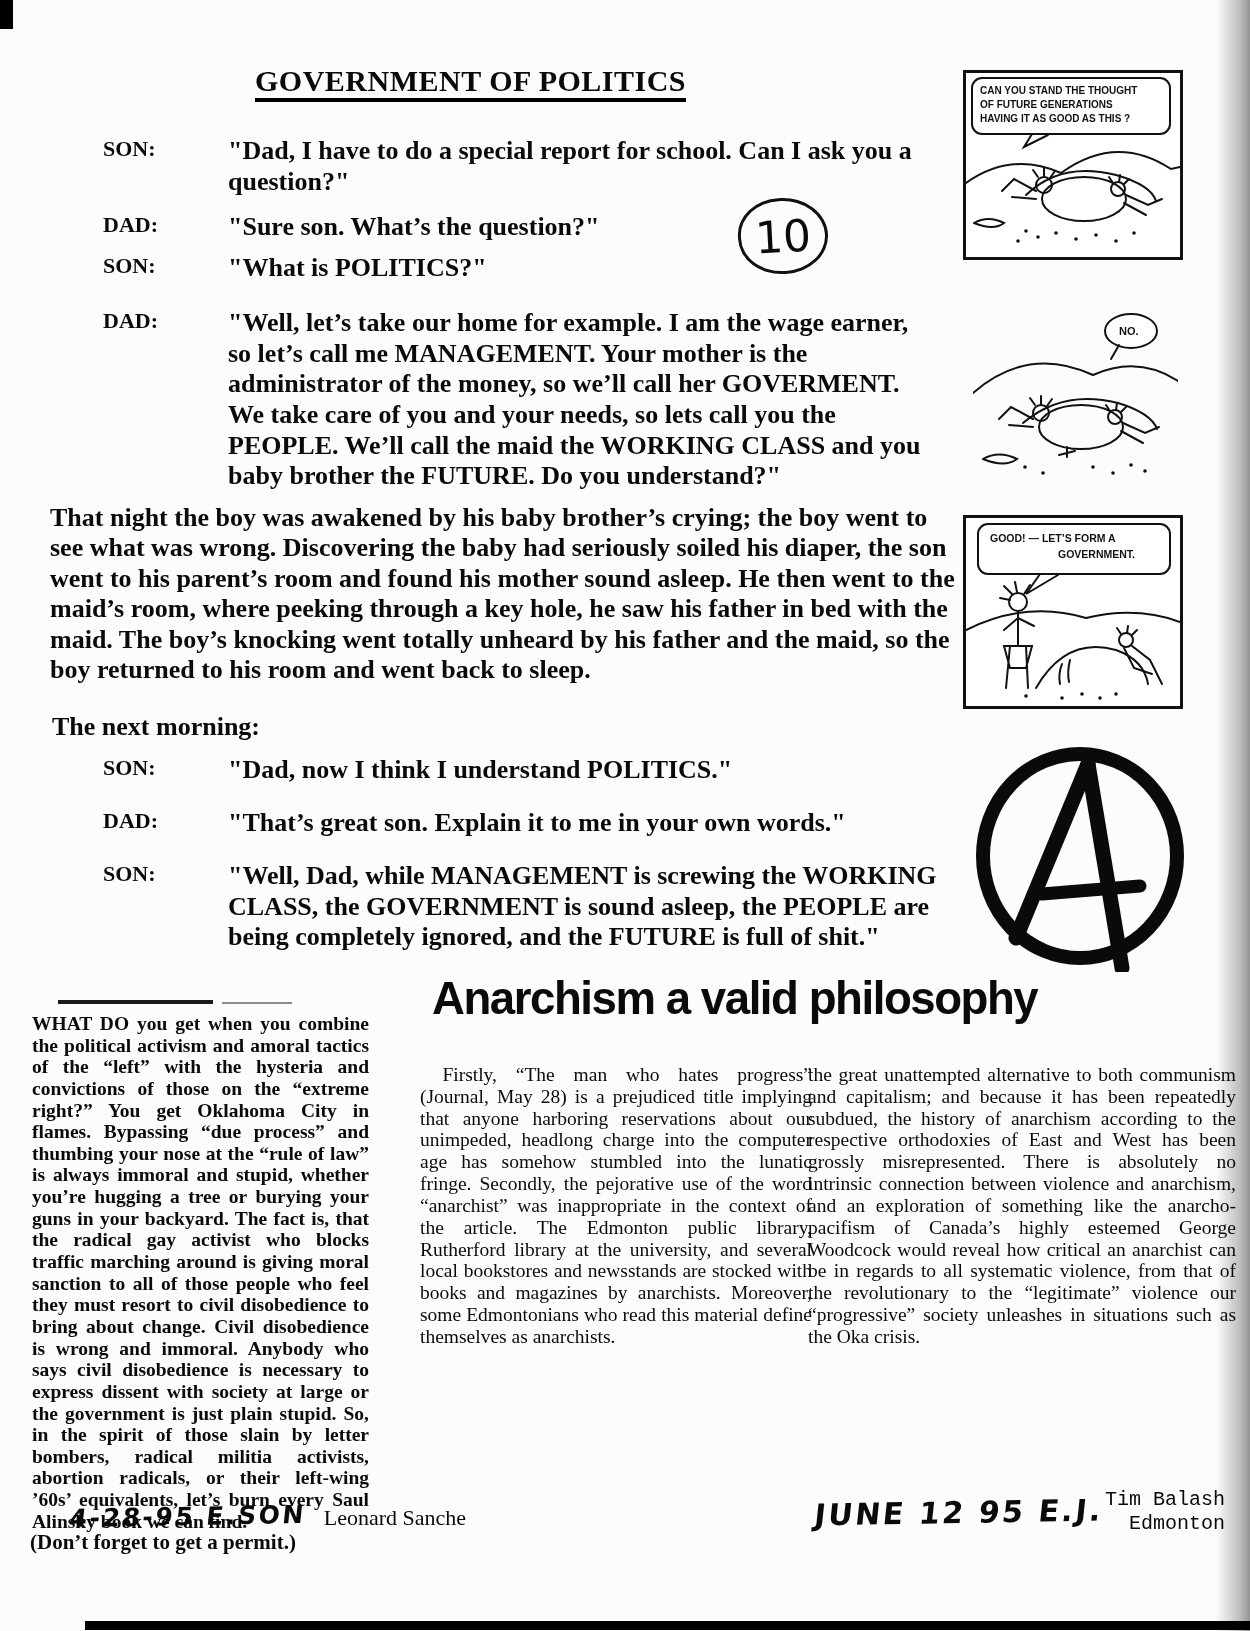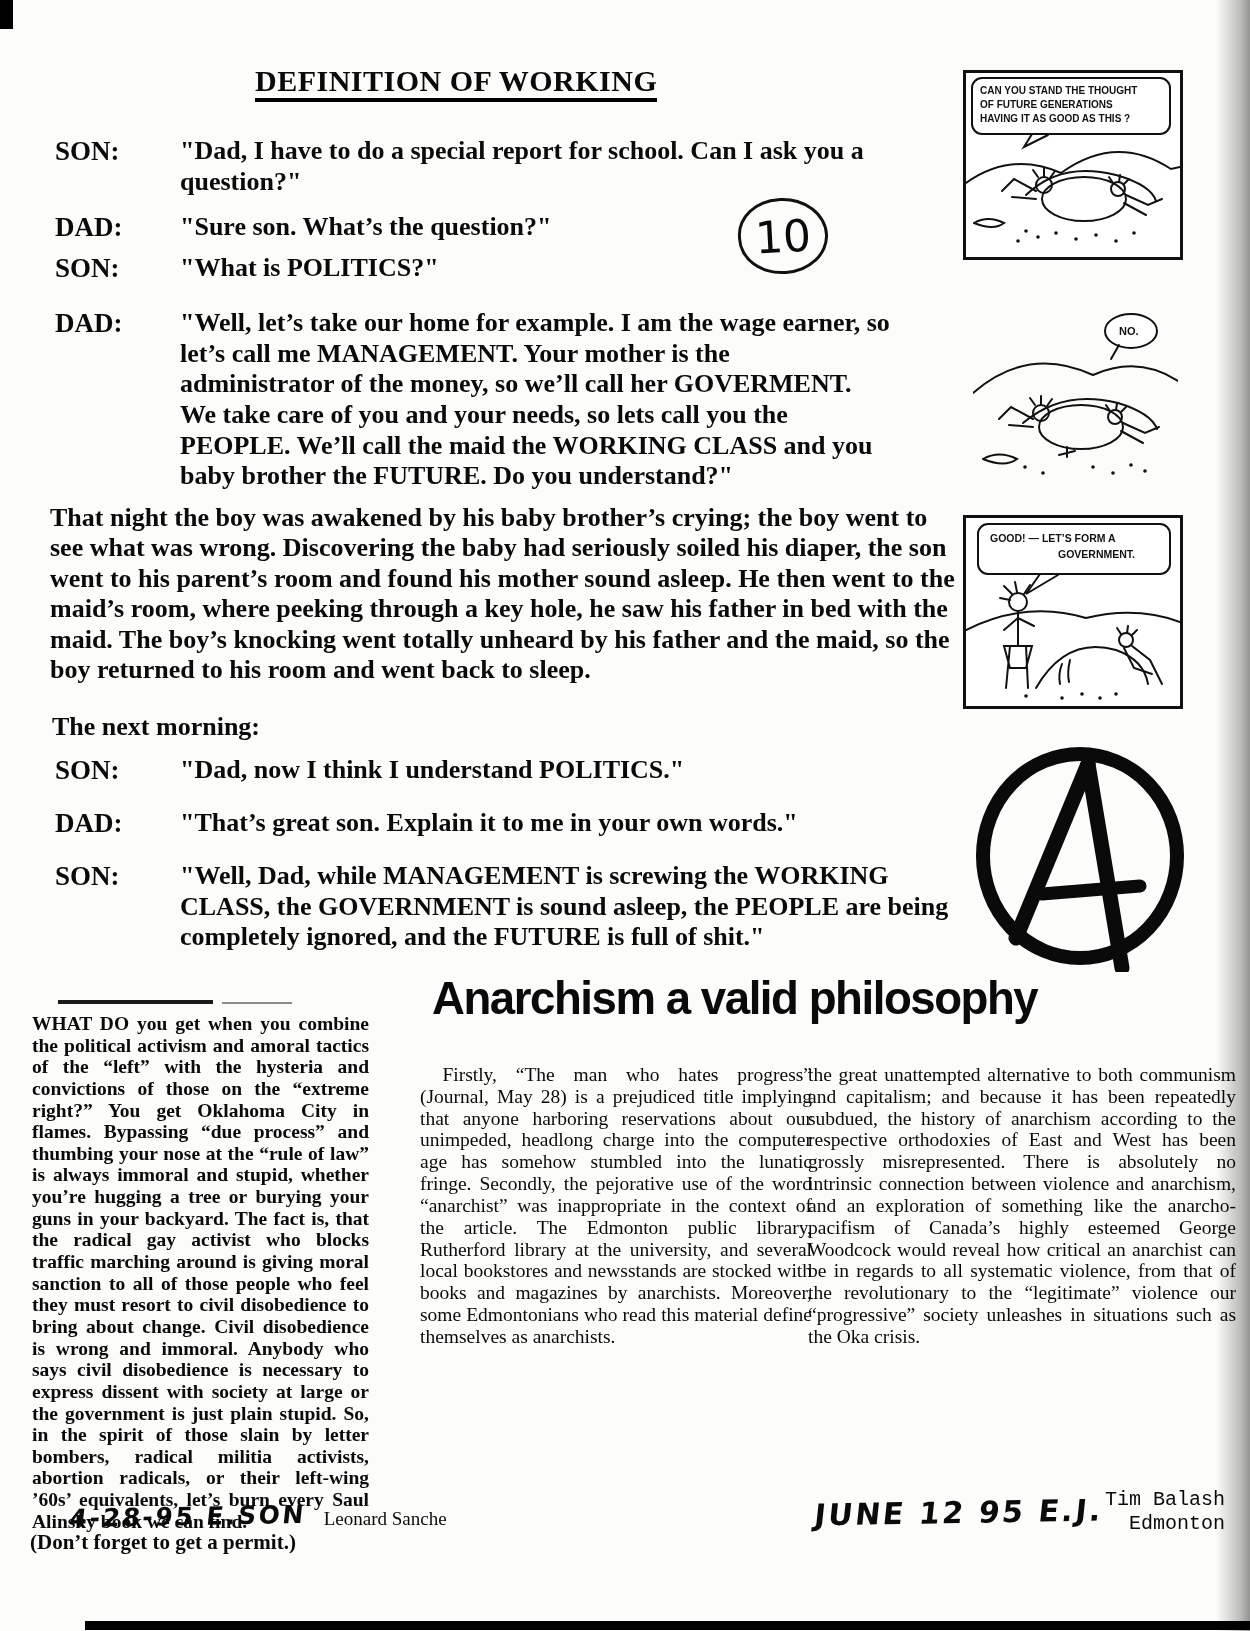--- a/index.html
+++ b/index.html
@@ -8,21 +8,21 @@
     background:#fcfcfa;color:#0a0a0a;
     font-family:"Liberation Serif", serif;
   }
   .abs{position:absolute;}
   
   .zine-title{
     font-size:30px;font-weight:700;letter-spacing:.5px;
     border-bottom:4px solid #000;padding-bottom:0px;display:inline-block;
   }
   .dlg-row{display:flex;}
-  .dlg-speaker{width:125px;flex:0 0 125px;font-weight:700;font-size:27px;}
+  .dlg-speaker{width:125px;flex:0 0 125px;font-weight:700;font-size:22px;margin-left:48px;}
   .dlg-text{font-weight:700;font-size:26px;line-height:1.18;}
   .narration{font-weight:700;font-size:26px;line-height:1.17;}
   .next-morning{font-weight:700;font-size:26px;}
   
   .grade{
     width:84px;height:70px;border:3.5px solid #111;border-radius:48% 52% 50% 50%;
     display:flex;align-items:center;justify-content:center;
     font-family:"DejaVu Sans", sans-serif;font-size:44px;font-weight:400;
     transform:rotate(-3deg);
   }
@@ -48,31 +48,31 @@
   .news p{margin:0;text-indent:1.15em;}
   .news p.noindent{text-indent:0;}
   .leftcol{font-weight:700;font-size:19.5px;line-height:1.11;text-align:justify;}
   .lead{font-weight:700;}
   .handwrite{
     font-family:"DejaVu Sans", sans-serif;font-weight:700;
     transform:skewX(-7deg) rotate(-1deg);letter-spacing:2.5px;
   }
   .permit-note{font-weight:700;font-size:21px;}
   .byline{font-size:20px;font-weight:400;text-align:right;line-height:1.2;font-family:Liberation Mono, monospace;}
-  .printed-name{font-size:19px;}
+  .printed-name{font-size:22px;}
 </style>
 </head>
 <body>
 
 <div class="abs corner-mark" style="left:0;top:0;width:13px;height:29px;"></div>
 <div class="abs edge-right"></div>
 <div class="abs edge-bottom" style="left:85px;top:1621px;width:1165px;"></div>
 
 <div class="abs" style="left:255px;top:64px;">
-  <span class="zine-title">DEFINITION OF WORKING</span>
+  <span class="zine-title">GOVERNMENT OF POLITICS</span>
 </div>
 
 <div class="abs dlg-row" style="left:55px;top:136px;width:870px;">
   <div class="dlg-speaker">SON:</div>
   <div class="dlg-text" style="width:745px;">"Dad, I have to do a special report for school.  Can I ask you a question?"</div>
 </div>
 <div class="abs dlg-row" style="left:55px;top:212px;width:870px;">
   <div class="dlg-speaker">DAD:</div>
   <div class="dlg-text" style="width:745px;">"Sure son.  What’s the question?"</div>
 </div>

